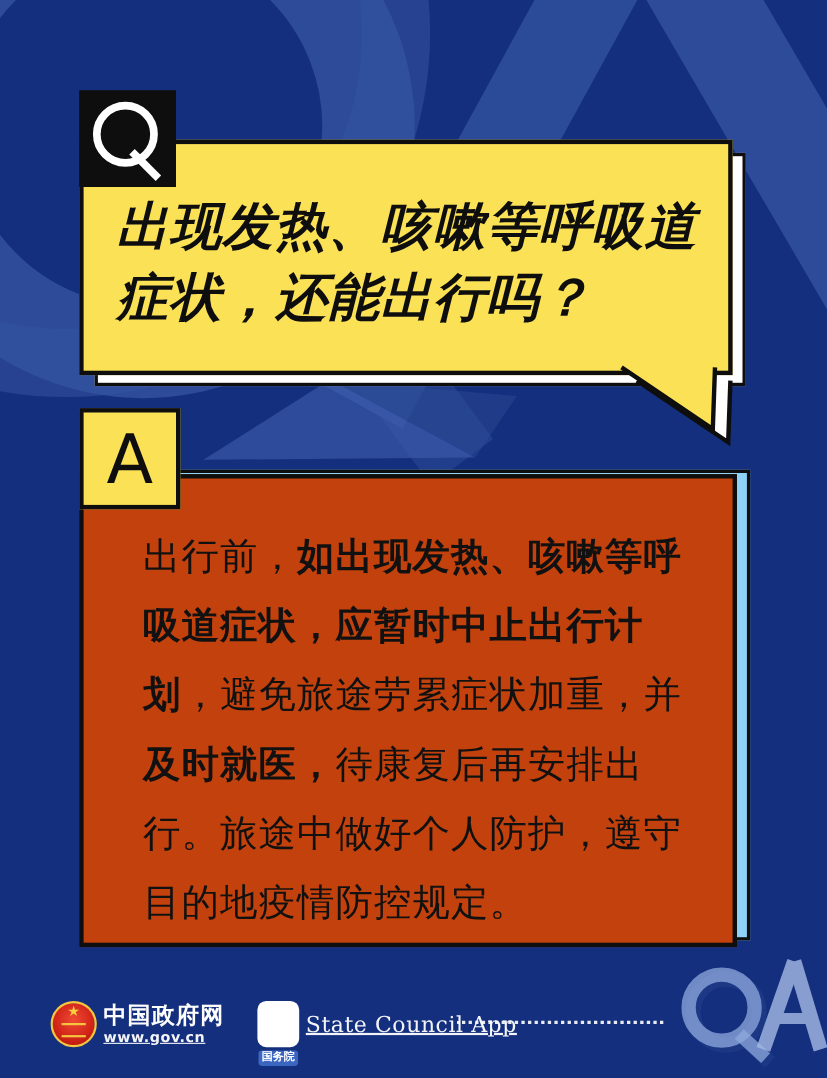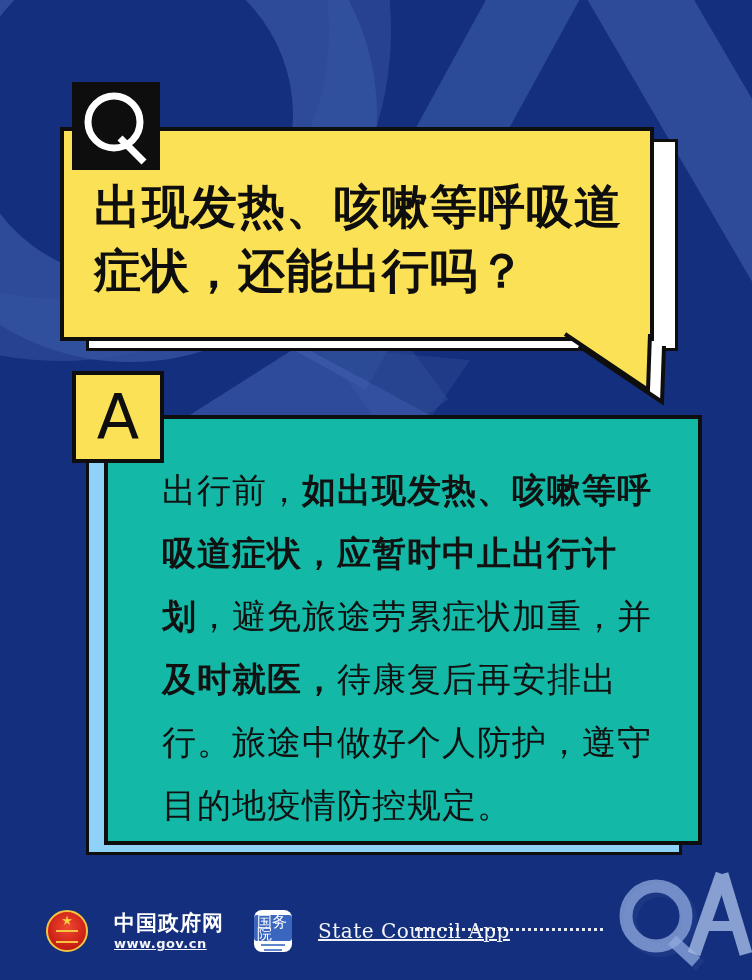--- a/index.html
+++ b/index.html
@@ -26,24 +26,25 @@
     left:72px;top:82px;width:88px;height:88px;
     background:var(--ink-black,#0e0e0e);
     z-index:6;
   }
   #q-bubble-shadow{
     left:86px;top:139px;width:586px;height:206px;
     background:#ffffff;border:3px solid var(--ink-black,#0e0e0e);
     z-index:2;
   }
   #q-bubble{
-    left:60px;top:127px;width:586px;height:206px;
+    left:72px;top:127px;width:586px;height:206px;
     background:var(--bubble-yellow,#fbe155);
     border:4px solid var(--ink-black,#0e0e0e);
     z-index:4;
+    font-style:italic;
   }
   #question-text{
     position:absolute;left:30px;top:44px;right:16px;
     font-family:"DejaVu Serif","Liberation Serif",serif;
     font-weight:700;
     font-size:47px;line-height:64px;letter-spacing:1px;
     color:var(--ink-black,#0e0e0e);
     white-space:pre-line;
   }
   #q-tail-white{left:540px;top:330px;z-index:3;}
@@ -59,24 +60,23 @@
     font-size:62px;font-weight:400;color:var(--ink-black,#0e0e0e);
     font-family:"DejaVu Sans","Liberation Sans",sans-serif;
   }
   #a-card-shadow{
     left:86px;top:427px;width:590px;height:422px;
     background:var(--shadow-cyan,#8fd2f7);
     border:3px solid var(--ink-black,#0e0e0e);
     z-index:8;
   }
   #a-card{
-    left:72px;top:415px;width:590px;height:422px;
-    background:#14b8a6;border:4px solid var(--ink-black,#0e0e0e);
+    left:72px;top:431px;width:590px;height:422px;
+    background:#c2410c;border:4px solid var(--ink-black,#0e0e0e);
     z-index:10;
-    margin-left:32px;
   }
   #answer-text{
     position:absolute;left:54px;top:40px;right:22px;
     font-size:34px;line-height:63px;letter-spacing:1px;
     color:#111;
   }
   #answer-text .b{font-weight:700;}
 
   
   #footer{
@@ -92,33 +92,33 @@
     position:relative;flex:0 0 auto;
   }
   #gov-emblem .star{
     position:absolute;left:0;right:0;top:2px;
     text-align:center;font-size:13px;color:#f8d03c;line-height:14px;
   }
   #gov-emblem .gate{
     position:absolute;left:8px;right:8px;bottom:7px;height:9px;
     border-top:2px solid #f4c63f;border-bottom:2px solid #f4c63f;
   }
-  .logo-text{margin-left:26px;}
+  .logo-text{margin-left:6px;}
   .logo-title{font-size:21px;font-weight:700;letter-spacing:1px;line-height:24px;}
   .logo-sub{font-size:13px;font-weight:600;letter-spacing:.5px;line-height:17px;opacity:.95;text-decoration:underline;}
   #app-logo{display:flex;align-items:center;margin-left:30px;}
   #app-icon{
     width:38px;height:42px;border-radius:8px;background:#fff;
     display:flex;flex-direction:column;align-items:center;flex:0 0 auto;
     padding-top:5px;box-sizing:border-box;
   }
   #app-icon .pill{
     background:var(--app-blue,#3a66c0);color:#fff;
-    font-size:15px;font-weight:400;line-height:12px;
-    border-radius:3px;padding:1px 3px;letter-spacing:0;
+    font-size:10px;font-weight:700;line-height:12px;
+    border-radius:3px;padding:1px 3px;letter-spacing:0;margin-top:40px;
   }
   #app-icon .line{width:24px;height:2px;background:var(--app-blue,#3a66c0);margin-top:3px;opacity:.8;}
   #app-logo .logo-sub{font-family:"DejaVu Serif","Liberation Serif",serif;font-size:20px;font-weight:400;}
   #footer-dots{
     left:415px;top:928px;width:188px;height:0;
     border-top:3px dotted rgba(255,255,255,.9);
     z-index:14;
   }
 </style>
 </head>

